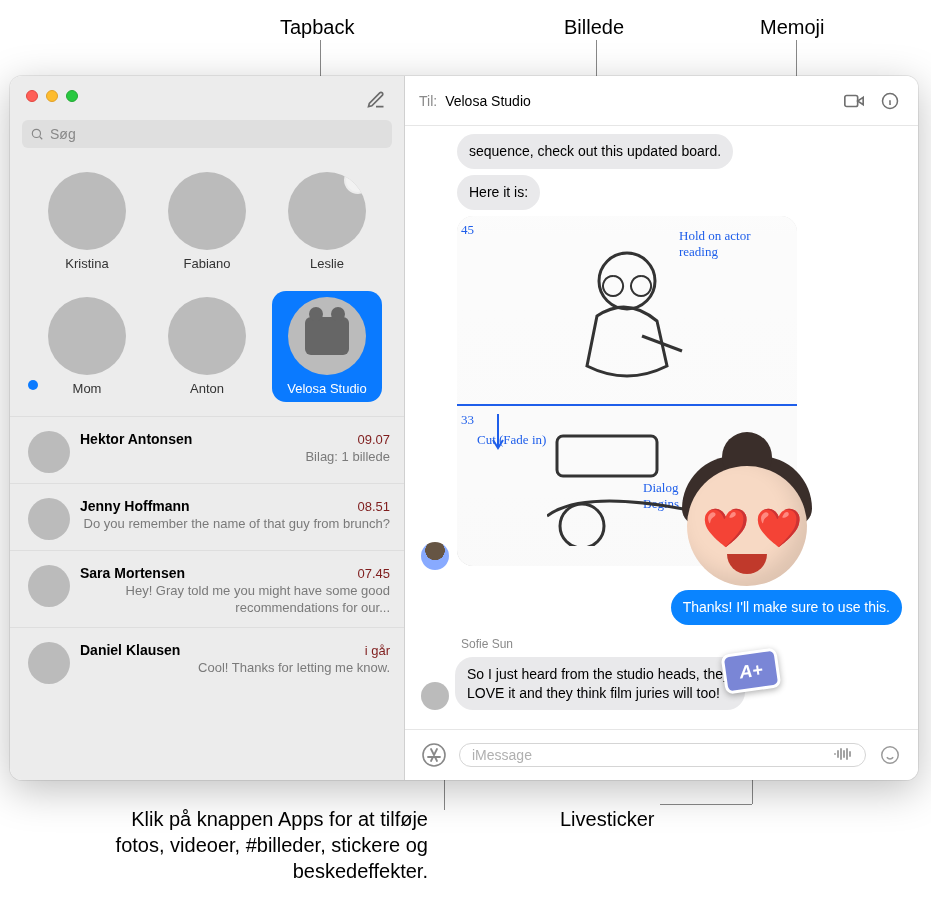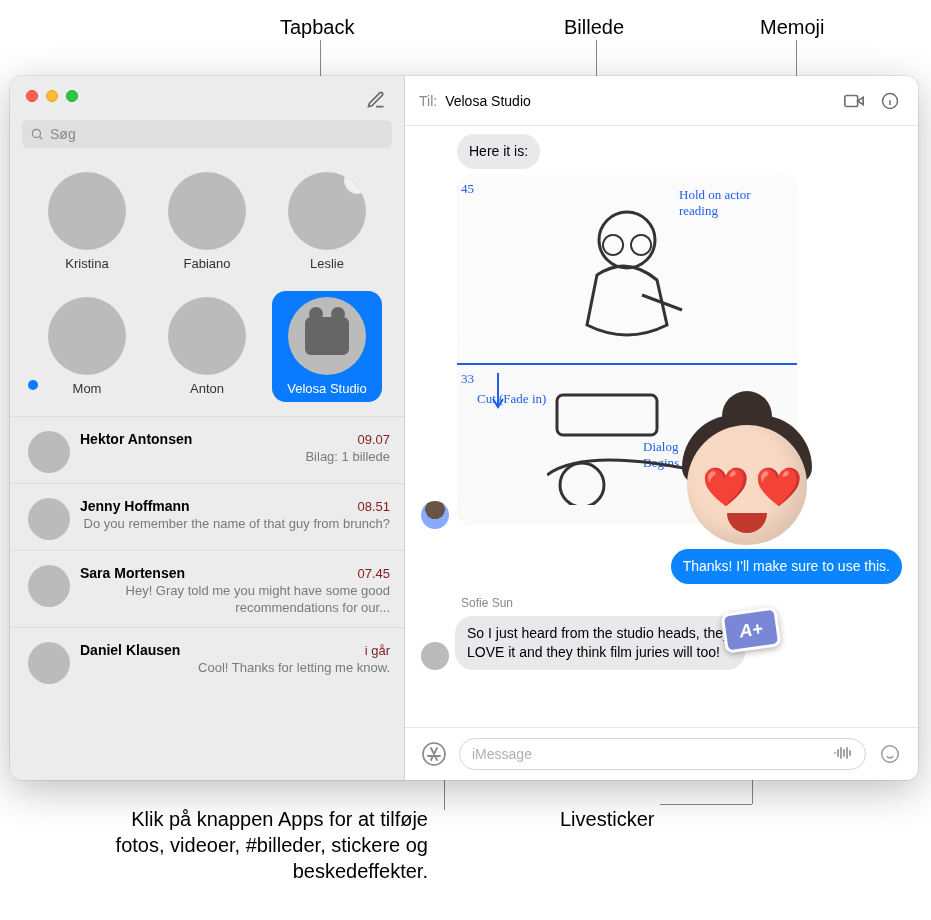--- a/index.html
+++ b/index.html
@@ -219,21 +219,21 @@
   }
   .compose-bar{
     border-top:1px solid #e6e6e6;
     padding:10px 14px;
     display:flex;
     align-items:center;
     gap:10px;
   }
   .apps-btn{width:30px;height:30px;color:#888;display:flex;align-items:center;justify-content:center;}
   .msg-input{
-    flex:1;height:32px;border:1px solid #d5d5d5;border-radius:16px;
+    flex:1;height:24px;border:1px solid #d5d5d5;border-radius:16px;
     display:flex;align-items:center;padding:0 12px;color:#b0b0b0;font-size:14px;
     justify-content:space-between;
   }
   .wave-icon{color:#9a9a9a;}
   .emoji-btn{width:28px;height:28px;color:#9a9a9a;display:flex;align-items:center;justify-content:center;}
   
   .av-fill-1{background:radial-gradient(circle at 50% 30%, #caa 0 40%, #a77 41% 100%);}
   .av-fill-2{background:radial-gradient(circle at 50% 30%, #b88 0 40%, #865 41% 100%);}
   .av-fill-3{background:radial-gradient(circle at 50% 30%, #fce 0 40%, #ecd27c 41% 100%);}
   .av-fill-4{background:radial-gradient(circle at 50% 30%, #a56 0 40%, #ffd 41% 100%);}
@@ -379,20 +379,21 @@
       </div>
       <div class="hdr-icon">
         <svg width="20" height="20" viewBox="0 0 24 24" fill="none" stroke="currentColor" stroke-width="1.8">
             <circle cx="12" cy="12" r="9"></circle>
             <path d="M12 8h.01M11 12h1v4h1"></path>
           </svg>
       </div>
     </div>
 
     <div class="thread">
+      <div class="bubble incoming" style="margin-left:36px;">sequence, check out this updated board.</div>
       <div class="bubble incoming" style="margin-left:36px;width:fit-content;">Here it is:</div>
 
       <div style="position:relative;align-self:flex-start;">
         <div class="image-bubble">
           <div class="storyboard">
             <span class="sb-note" style="top:6px;left:4px;">45</span>
             <span class="sb-note" style="top:12px;right:28px;width:90px;">Hold on actor reading</span>
             <svg class="sb-figure" viewBox="0 0 200 160">
               <circle cx="110" cy="45" r="28" fill="none" stroke="#333" stroke-width="3"></circle>
               <path d="M96 40 a10 10 0 1 0 0.1 0 M124 40 a10 10 0 1 0 0.1 0" fill="none" stroke="#333" stroke-width="2"></path>

